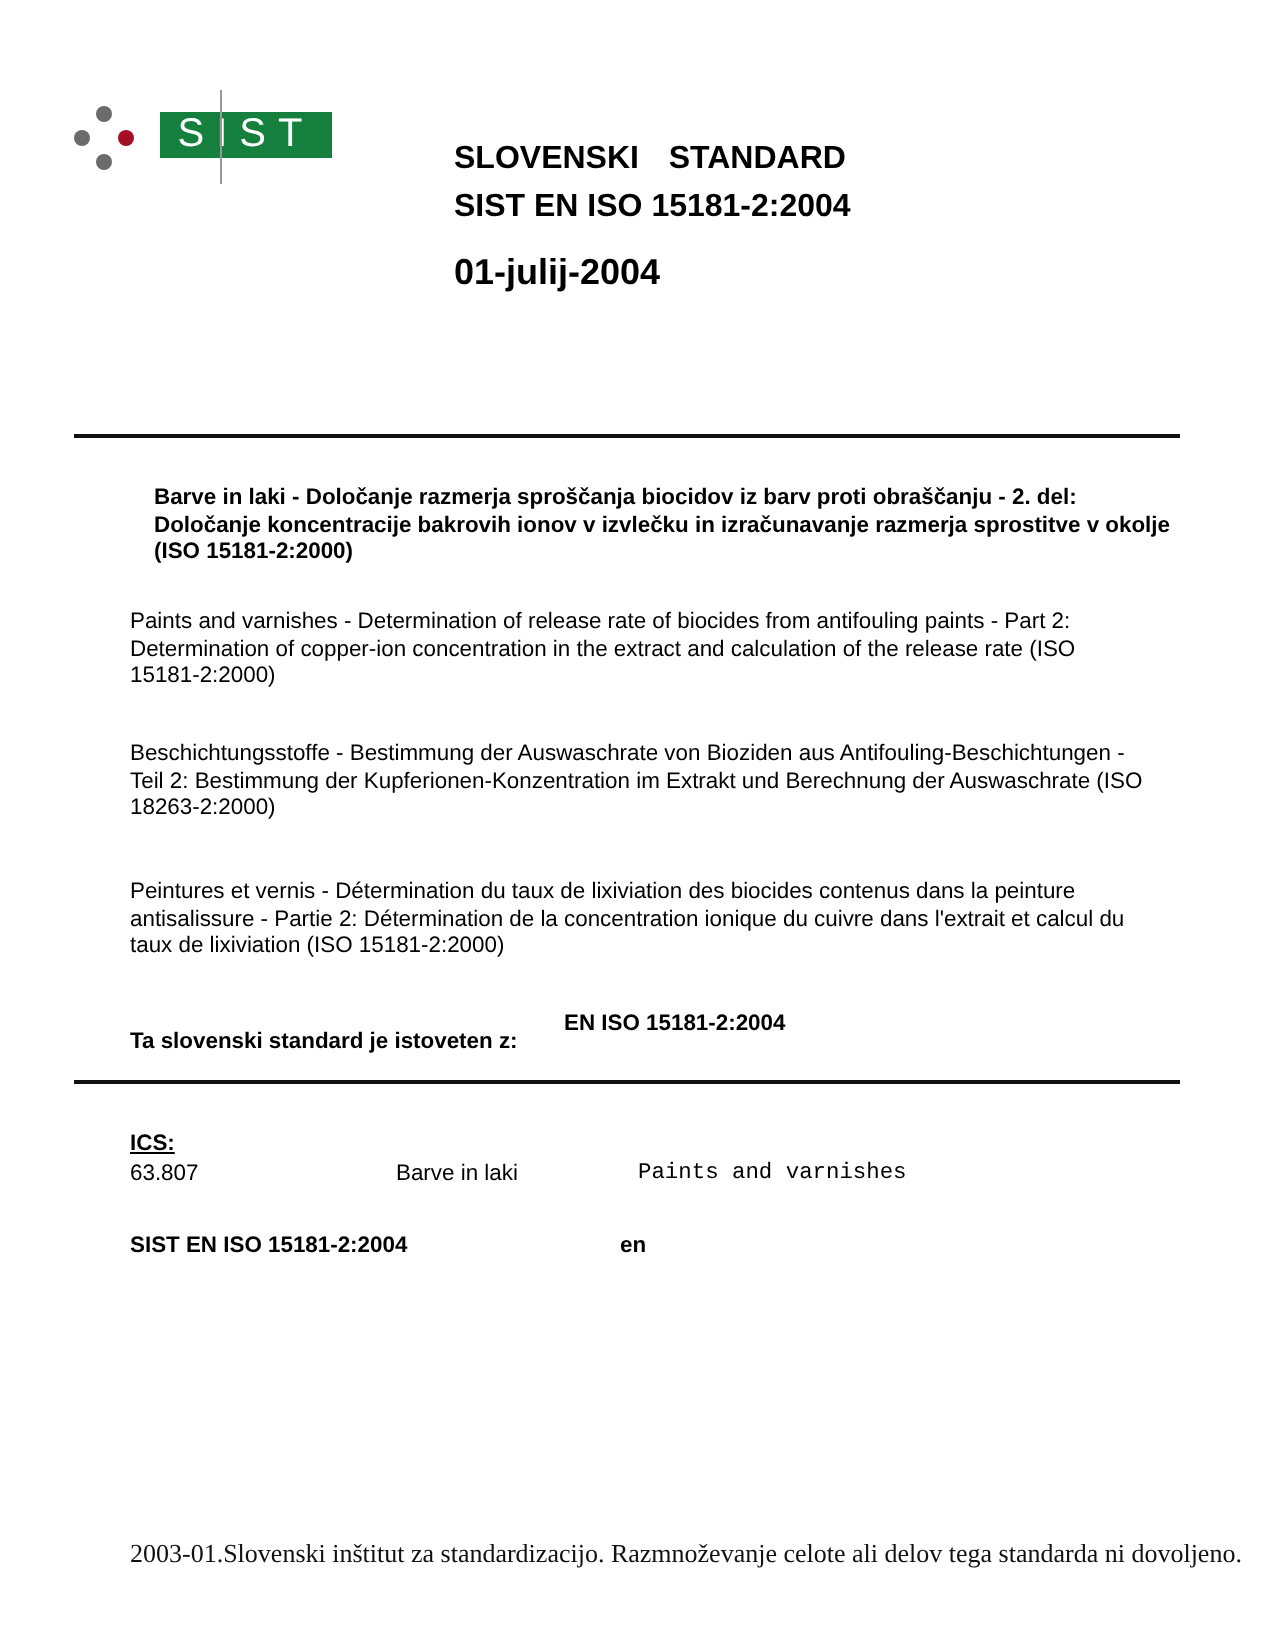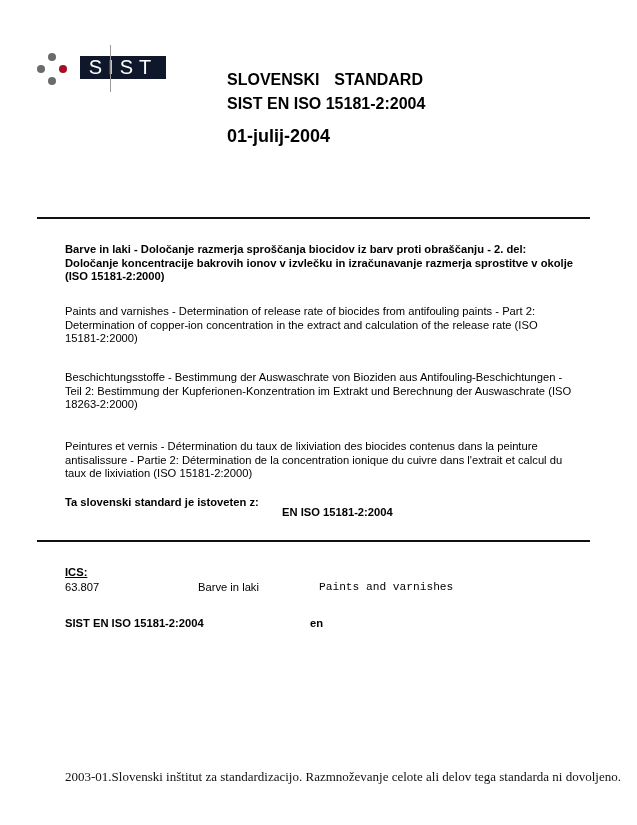--- a/index.html
+++ b/index.html
@@ -1,27 +1,27 @@
 <!DOCTYPE html>
 <html><head>
   <meta charset="utf-8">
   <style>
     html, body { margin: 0; padding: 0; background: #ffffff; }
     body { width: 637px; height: 825px; position: relative; overflow: hidden; font-family: "Liberation Sans", sans-serif; color: #000; }
     .abs { position: absolute; }
     .dot { position: absolute; width: 8px; height: 8px; border-radius: 50%; background: #6b6b6b; }
     .dot.red { background: #a50f25; }
-    .logo-box { position: absolute; left: 80px; top: 56px; width: 86px; height: 23px; background: #0f172a; color: #fff; font-size: 20px; letter-spacing: 6px; line-height: 23px; text-align: center; font-family: "Liberation Sans", sans-serif; }
+    .logo-box { position: absolute; left: 80px; top: 56px; width: 86px; height: 23px; background: #15803d; color: #fff; font-size: 20px; letter-spacing: 6px; line-height: 23px; text-align: center; font-family: "Liberation Sans", sans-serif; }
     .logo-vline { position: absolute; left: 110px; top: 45px; width: 1px; height: 47px; background: #999; }
     .hdr1 { left: 227px; top: 71px; font-size: 16px; font-weight: bold; word-spacing: 3px; }
     .hdr2 { left: 227px; top: 95px; font-size: 16px; font-weight: bold; }
     .date { left: 227px; top: 126px; font-size: 18px; font-weight: bold; }
     .sep { position: absolute; left: 37px; width: 553px; height: 2px; background: #111; }
     .para { position: absolute; left: 65px; width: 510px; font-size: 11.2px; line-height: 13.5px; }
-    .para.bold { font-weight: bold; }
+    .para.bold { font-weight: bold; margin-left: 12px; }
     .row { position: absolute; font-size: 11.2px; }
     .b { font-weight: bold; }
     .u { text-decoration: underline; }
     .footer { position: absolute; left: 65px; top: 769px; font-size: 13px; color: #111; font-family: Liberation Serif, serif; }
   </style>
 </head>
 <body>
 
 <div>
   <span class="dot" style="left:48px;top:53px;"></span>
@@ -36,21 +36,21 @@
 <div class="abs hdr2">SIST EN ISO 15181-2:2004</div>
 <div class="abs date">01-julij-2004</div>
 
 <div class="sep" style="top:217px;"></div>
 
 <div class="para bold" style="top:243px;">Barve in laki - Določanje razmerja sproščanja biocidov iz barv proti obraščanju - 2. del: Določanje koncentracije bakrovih ionov v izvlečku in izračunavanje razmerja sprostitve v okolje (ISO 15181-2:2000)</div>
 <div class="para" style="top:305px;">Paints and varnishes - Determination of release rate of biocides from antifouling paints - Part 2: Determination of copper-ion concentration in the extract and calculation of the release rate (ISO 15181-2:2000)</div>
 <div class="para" style="top:371px;">Beschichtungsstoffe - Bestimmung der Auswaschrate von Bioziden aus Antifouling-Beschichtungen - Teil 2: Bestimmung der Kupferionen-Konzentration im Extrakt und Berechnung der Auswaschrate (ISO 18263-2:2000)</div>
 <div class="para" style="top:440px;">Peintures et vernis - Détermination du taux de lixiviation des biocides contenus dans la peinture antisalissure - Partie 2: Détermination de la concentration ionique du cuivre dans l'extrait et calcul du taux de lixiviation (ISO 15181-2:2000)</div>
 
-<div class="row b" style="left:65px;top:496px;">Ta slovenski standard je istoveten z:</div>
+<div class="row b" style="left:65px;top:515px;">Ta slovenski standard je istoveten z:</div>
 <div class="row b" style="left:282px;top:506px;">EN ISO 15181-2:2004</div>
 
 <div class="sep" style="top:540px;"></div>
 
 <div class="row b u" style="left:65px;top:566px;">ICS:</div>
 <div class="row" style="left:65px;top:581px;">63.807</div>
 <div class="row" style="left:150px;top:581px;margin-left:48px;">Barve in laki</div>
 <div class="row" style="left:319px;top:581px;font-family:Liberation Mono, monospace;">Paints and varnishes</div>
 
 <div class="row b" style="left:65px;top:617px;">SIST EN ISO 15181-2:2004</div>

